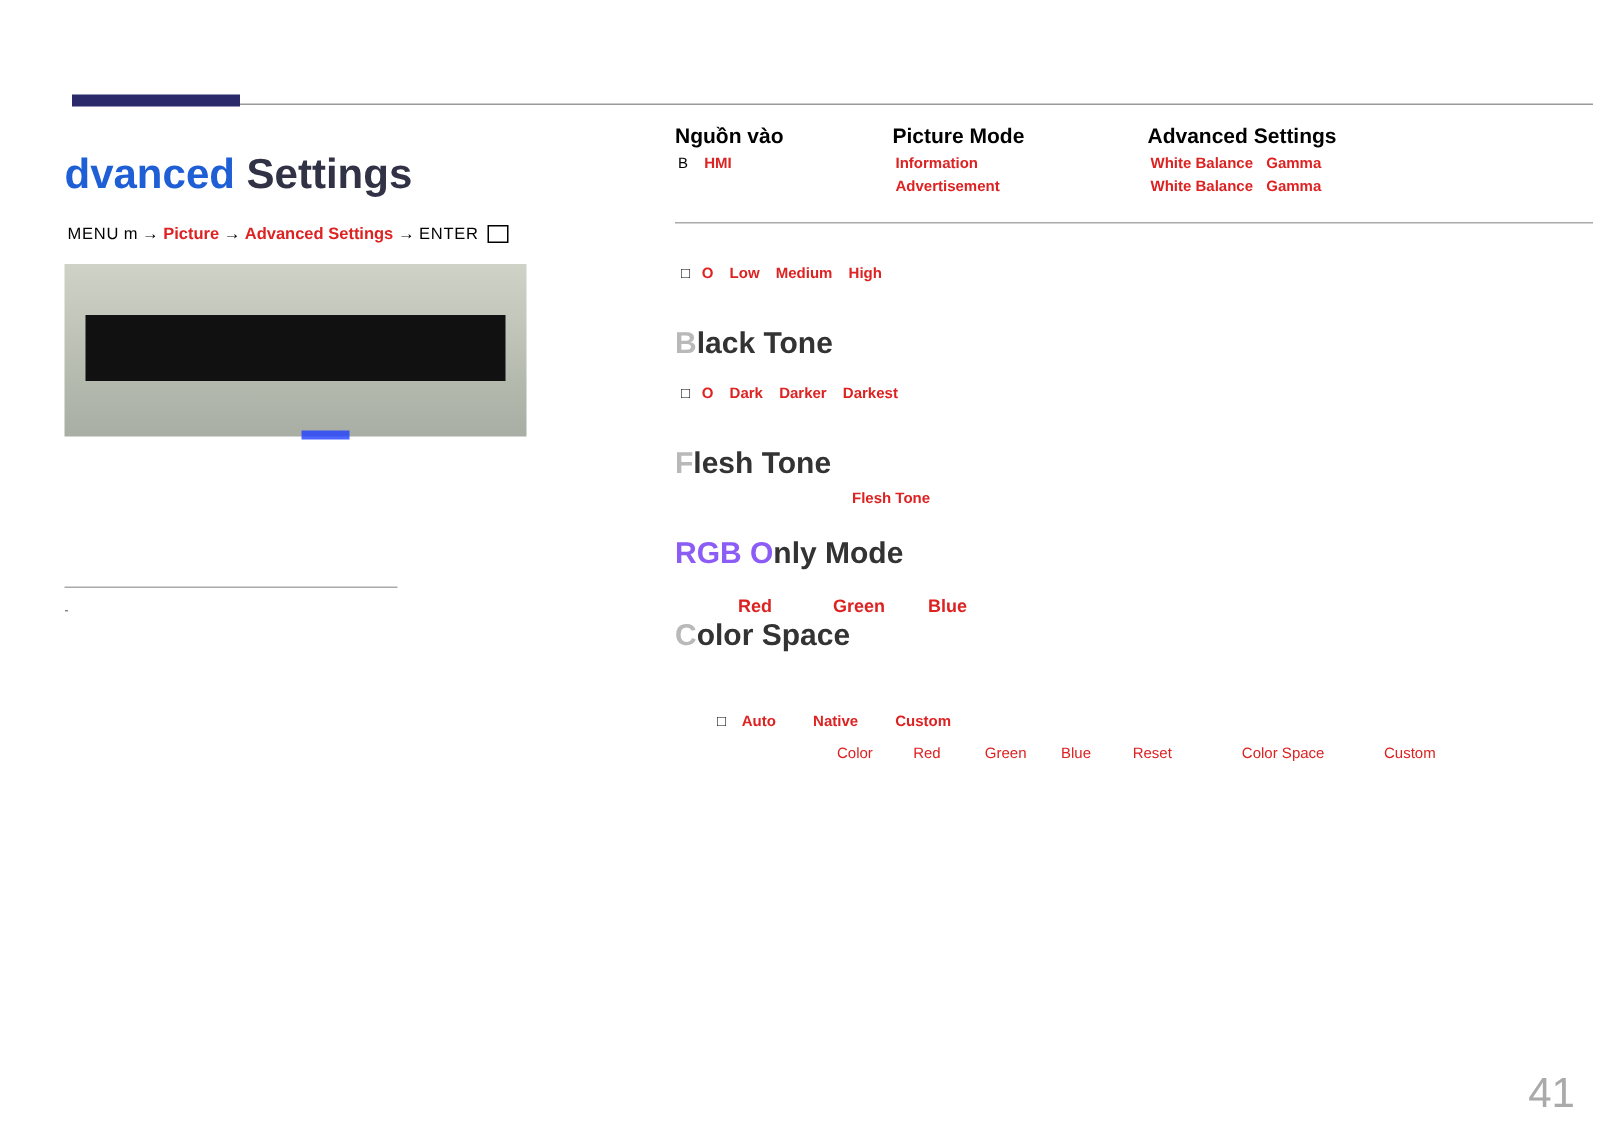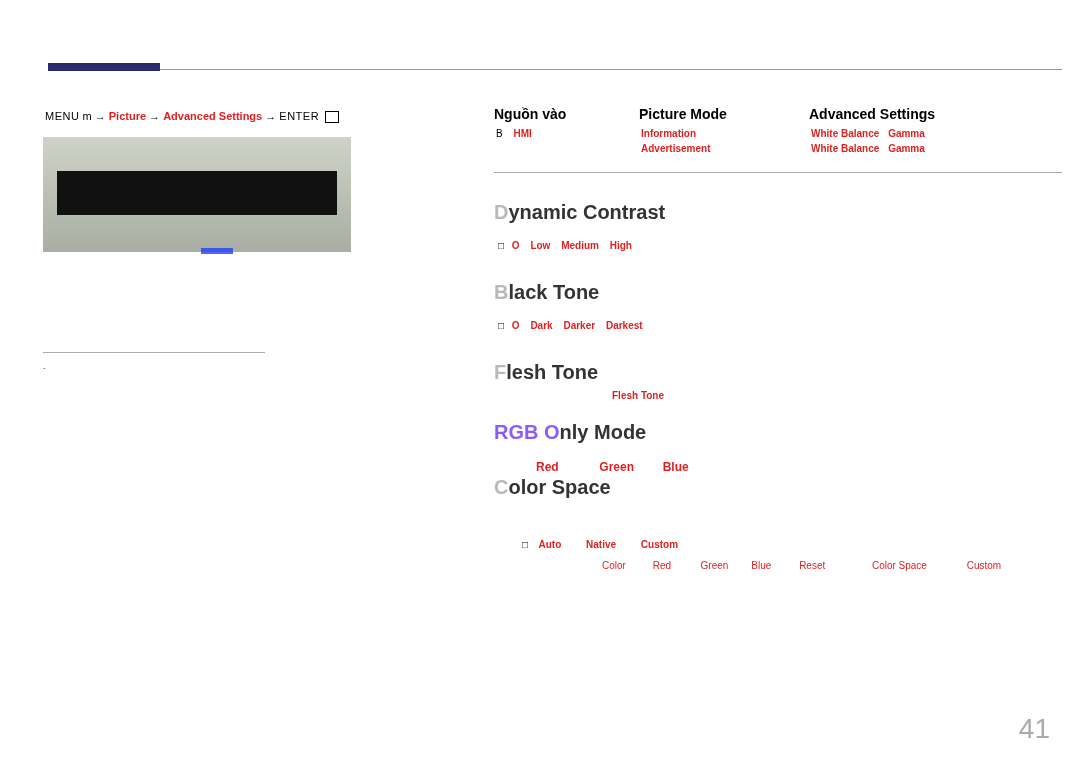--- a/index.html
+++ b/index.html
@@ -93,22 +93,21 @@
   .left-dot {
     margin-top: 10px;
     font-size: 8px;
     color: #444;
   }
   
   .right-col {
     position: absolute;
     left: 450px;
     right: 18px;
-    top: 106px;
-    margin-left: 44px;
+    top: 82px;
   }
   .tbl-head {
     display: flex;
     font-weight: bold;
     font-size: 14px;
     color: #000;
     margin-bottom: 6px;
   }
   .tbl-head .c1 { width: 145px; }
   .tbl-head .c2 { width: 170px; }
@@ -197,20 +196,23 @@
   .cs-line2 .gap3 { width: 80px; }
 </style>
 </head>
 <body>
 
 <div class="top-accent"></div>
 <div class="top-rule"></div>
 <div class="page-number">41</div>
 
 <div class="left-col">
+  <h1 class="title">
+    <span class="blue">dvanced </span><span class="dark">Settings</span>
+  </h1>
   <div class="breadcrumb">
     <span class="menu-label">MENU</span>
     <span>m</span>
     <span> → </span>
     <span class="red">Picture</span>
     <span> → </span>
     <span class="red">Advanced Settings</span>
     <span> → </span>
     <span class="menu-label">ENTER</span>
     <span class="enter-box"></span>
@@ -244,23 +246,20 @@
     <div class="c1"></div>
     <div class="c2">Advertisement</div>
     <div class="c3 pair">
       <span>White Balance</span>
       <span>Gamma</span>
     </div>
   </div>
 
   <hr class="sep">
 
-  <div class="section-h">
-    <span class="rest"><span style="color:#b9b9b9">D</span><span>ynamic Contrast</span></span>
-  </div>
   <div class="opts">
     <span class="grey">□</span>
     <span class="o">O</span>
     <span>Low</span>
     <span>Medium</span>
     <span>High</span>
   </div>
 
   <div class="section-h">
     <span style="color:#b9b9b9">B</span><span class="rest">lack Tone</span>

